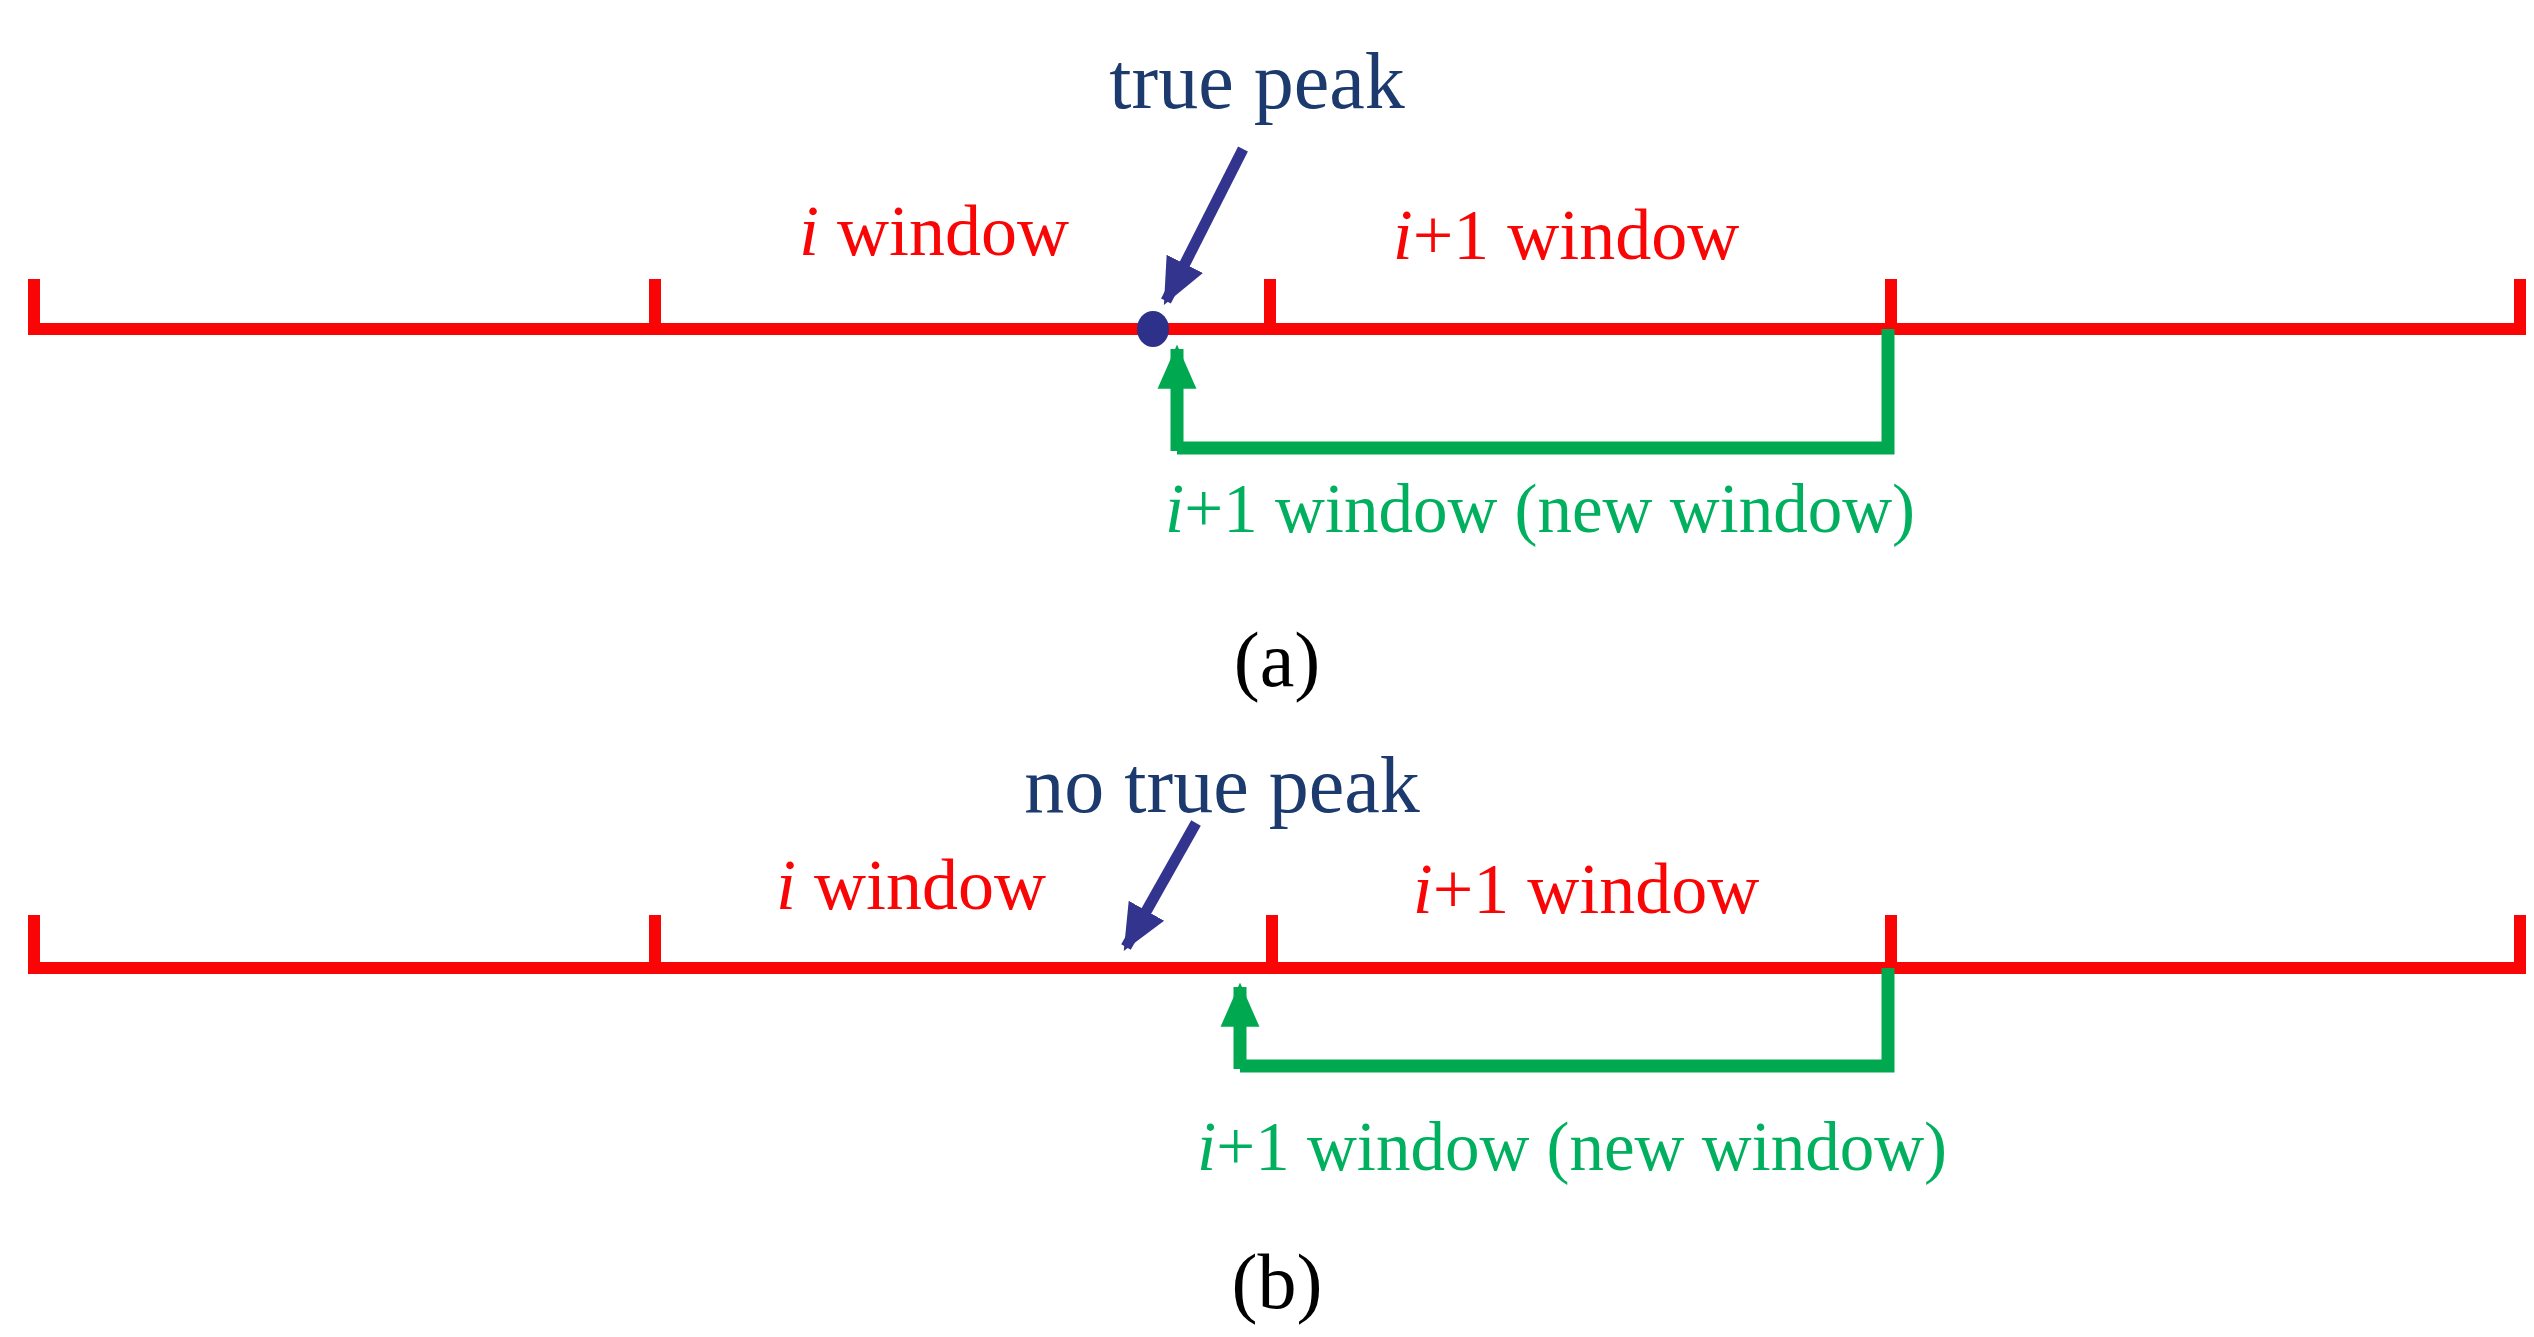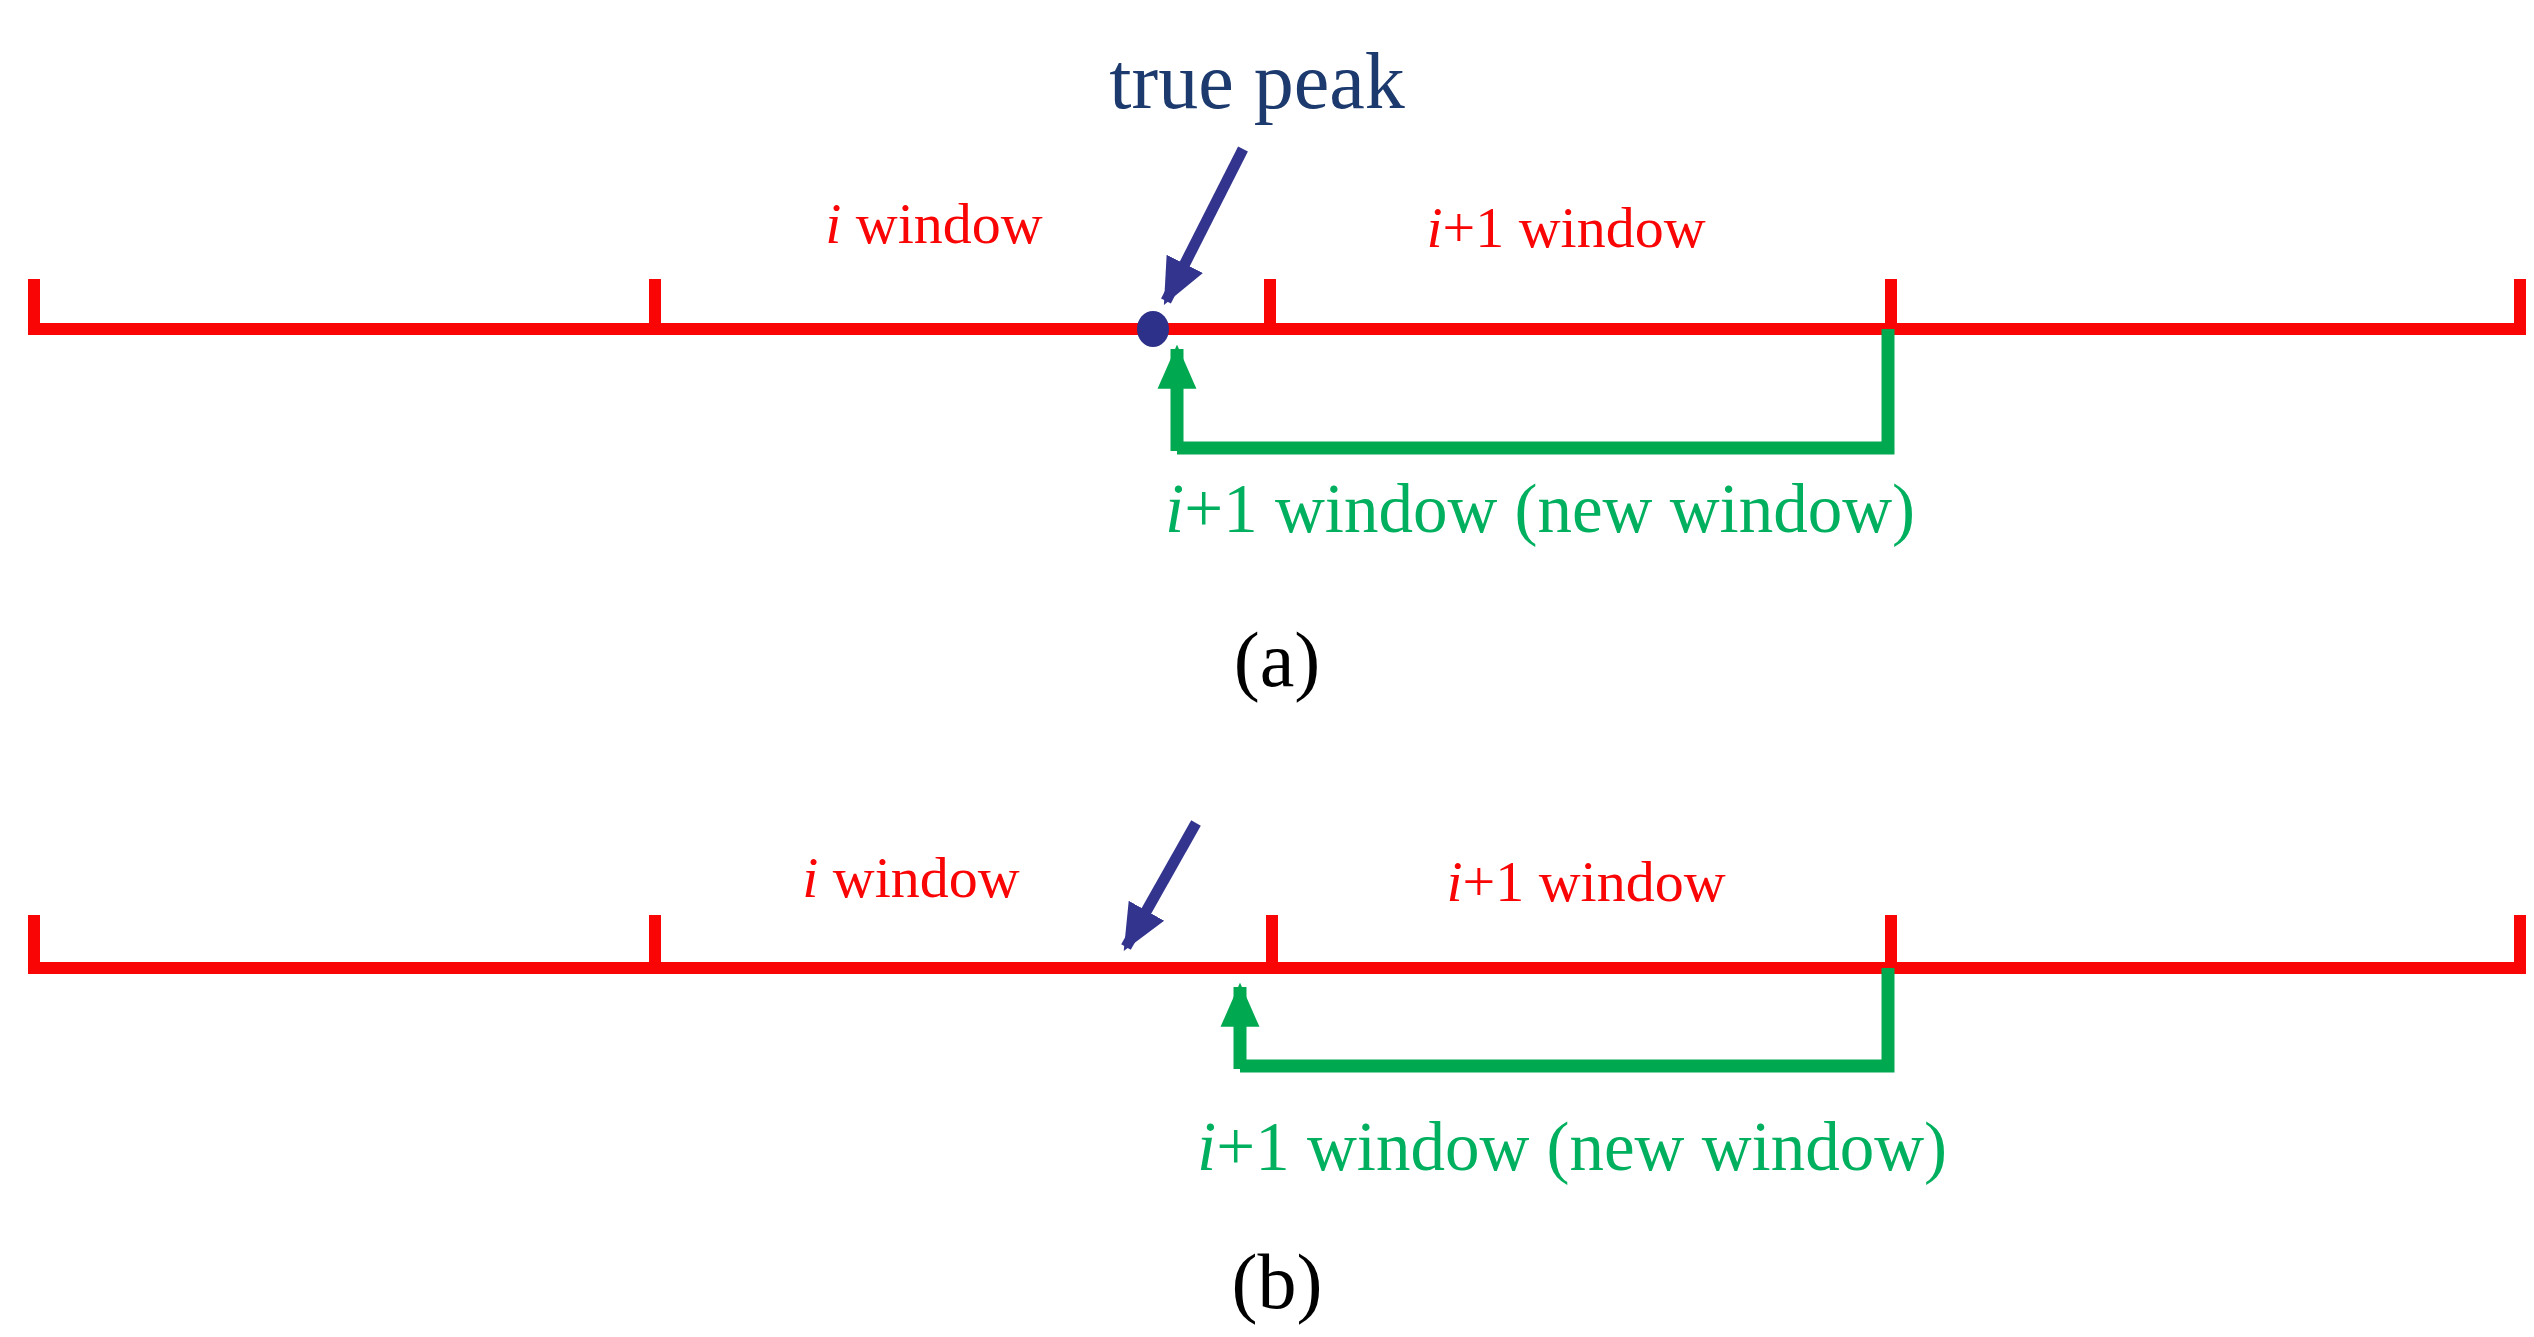--- a/index.html
+++ b/index.html
@@ -14,21 +14,21 @@
   svg{position:absolute;left:0;top:0;}
   .label{
     position:absolute;
     transform:translateX(-50%);
     white-space:nowrap;
     line-height:1;
     text-align:center;
   }
   .label i{font-style:italic;}
   .navy-label{color:var(--annotation-navy,#1C3A6E);font-size:80px;}
-  .red-label{color:var(--timeline-red,#FA0505);font-size:58px;}
+  .red-label{color:var(--timeline-red,#FA0505);font-size:72px;}
   .green-label{color:var(--text-green,#00B05F);font-size:69px;}
   .caption{color:var(--caption-black,#000);font-size:78px;}
 </style>
 </head>
 <body>
 
 <div id="figure">
 
   <svg width="2534" height="1337" viewBox="0 0 2534 1337">
     <defs>
@@ -84,20 +84,21 @@
   <div class="label red-label" style="left:1566px;top:182px;">
     <i>i</i><span>+1 window</span>
   </div>
 
   <div class="label green-label" style="left:1540px;top:458px;">
     <i>i</i><span>+1 window (new window)</span>
   </div>
 
   <div class="label caption" style="left:1277px;top:604px;">(a)</div>
 
+  <div class="label navy-label" style="left:1222px;top:728px;">no true peak</div>
 
   <div class="label red-label" style="left:911px;top:832px;">
     <i>i</i><span> window</span>
   </div>
 
   <div class="label red-label" style="left:1586px;top:836px;">
     <i>i</i><span>+1 window</span>
   </div>
 
   <div class="label green-label" style="left:1572px;top:1096px;">

